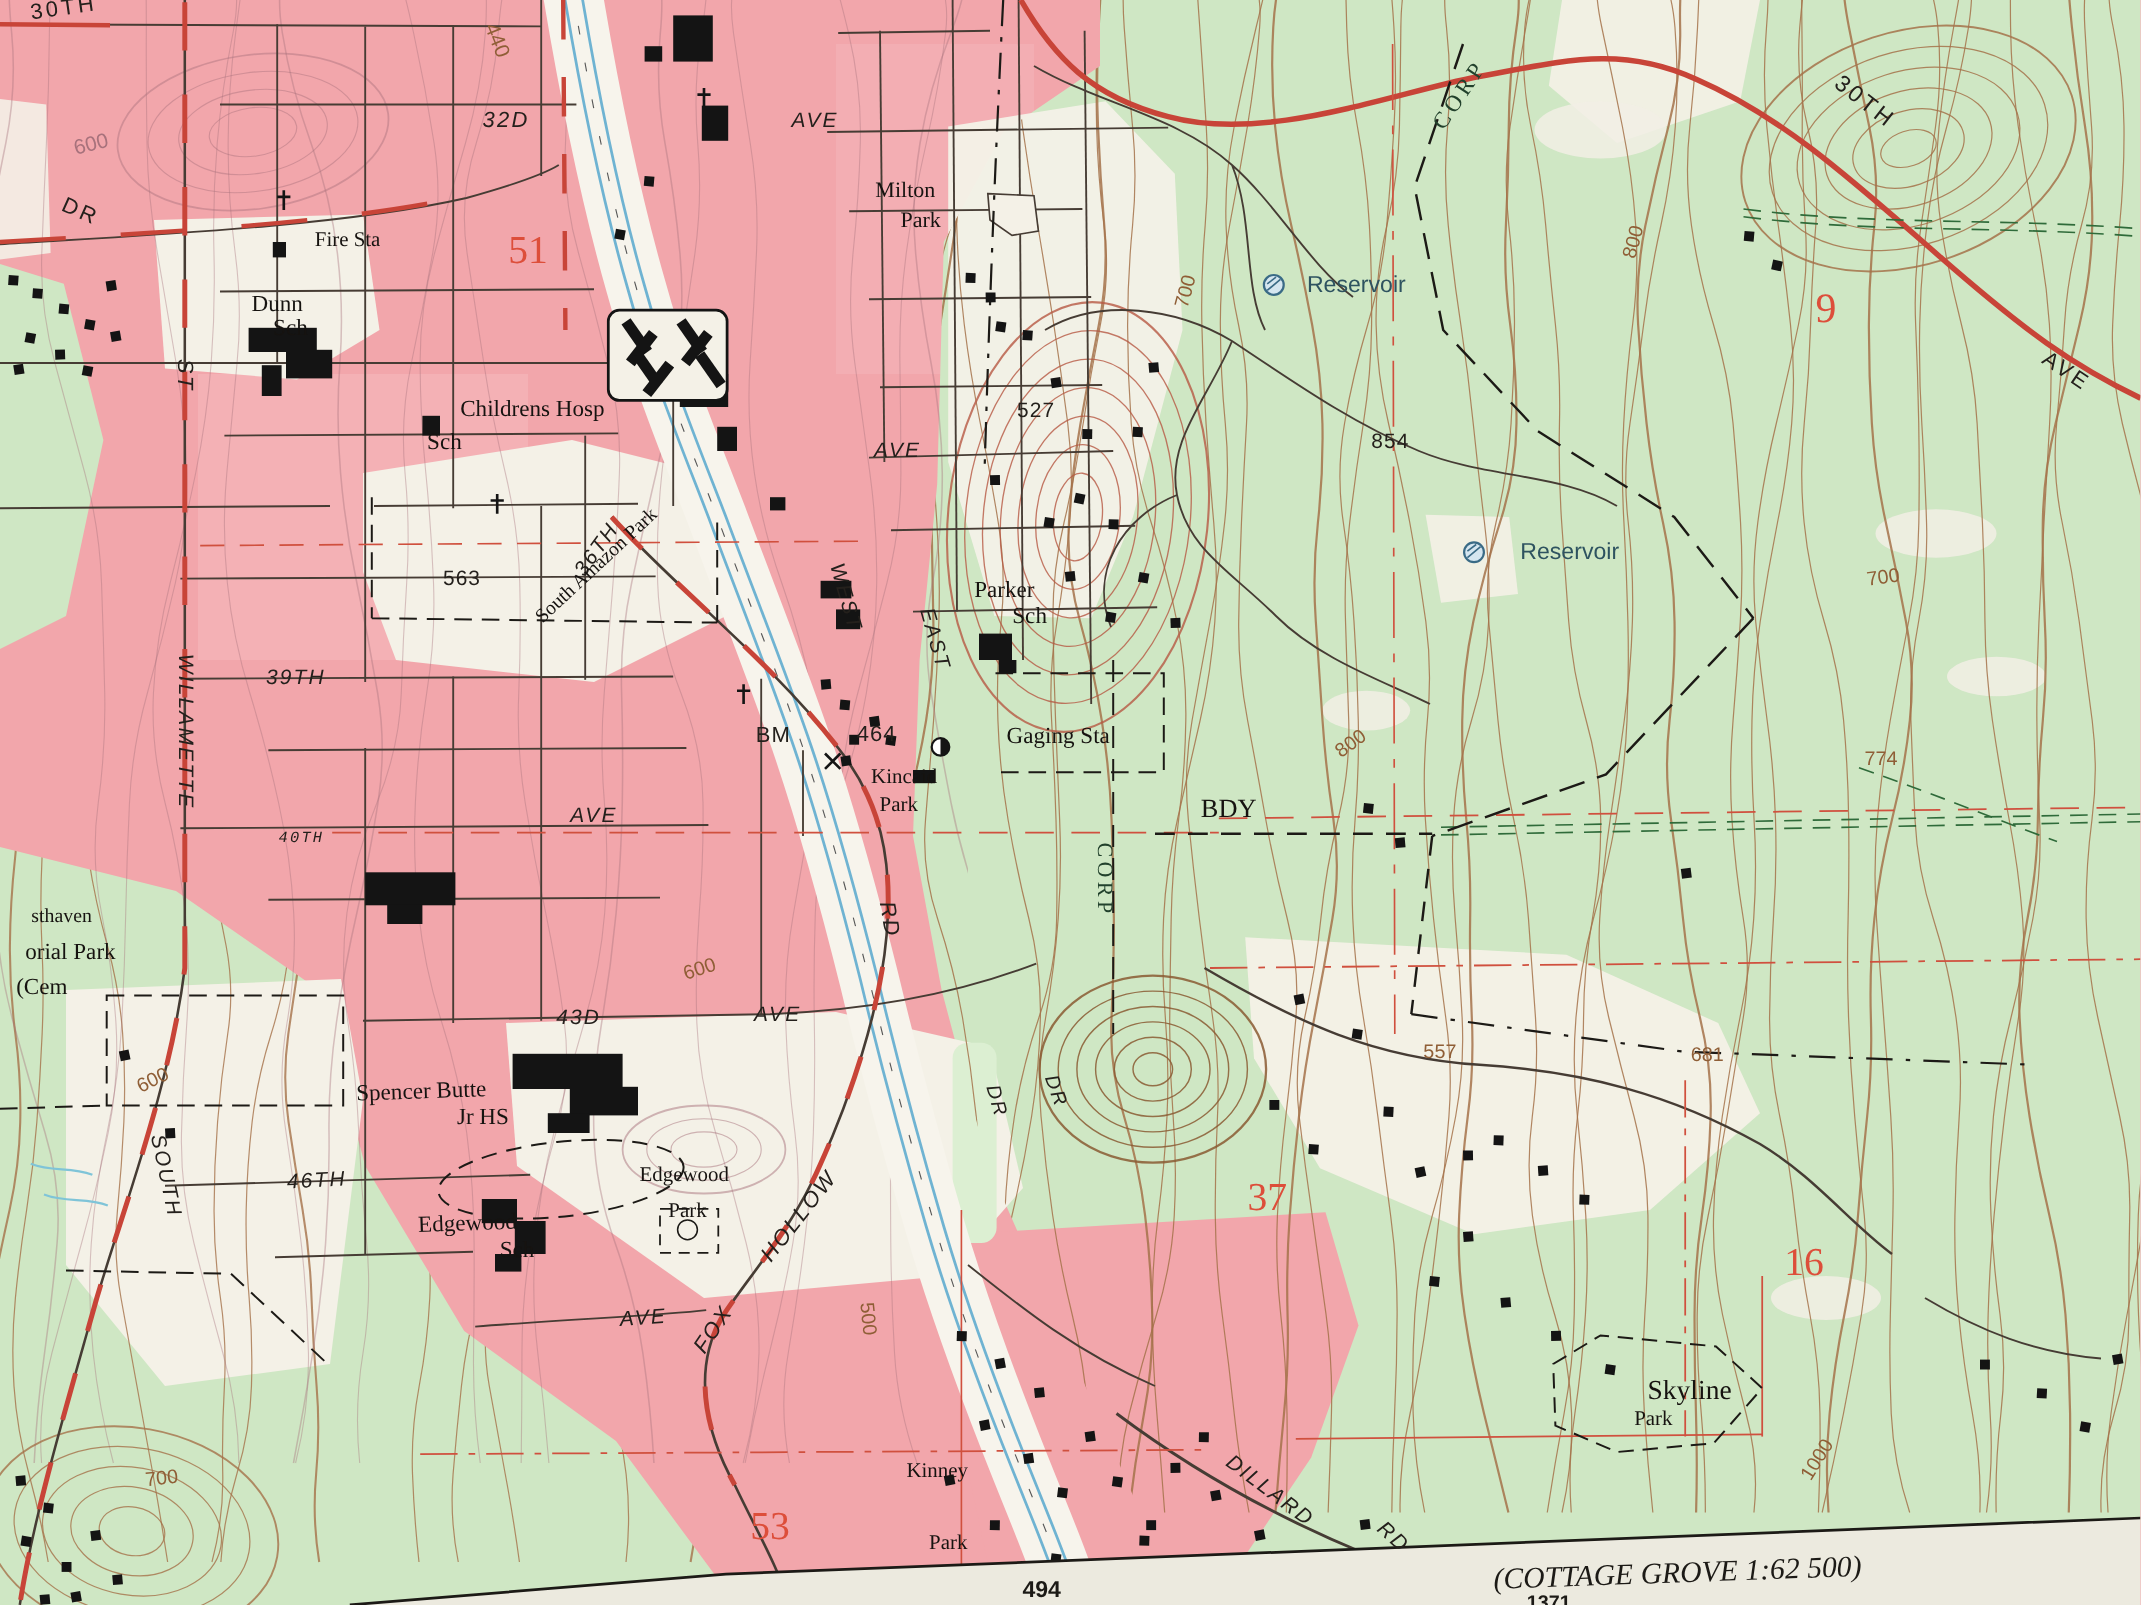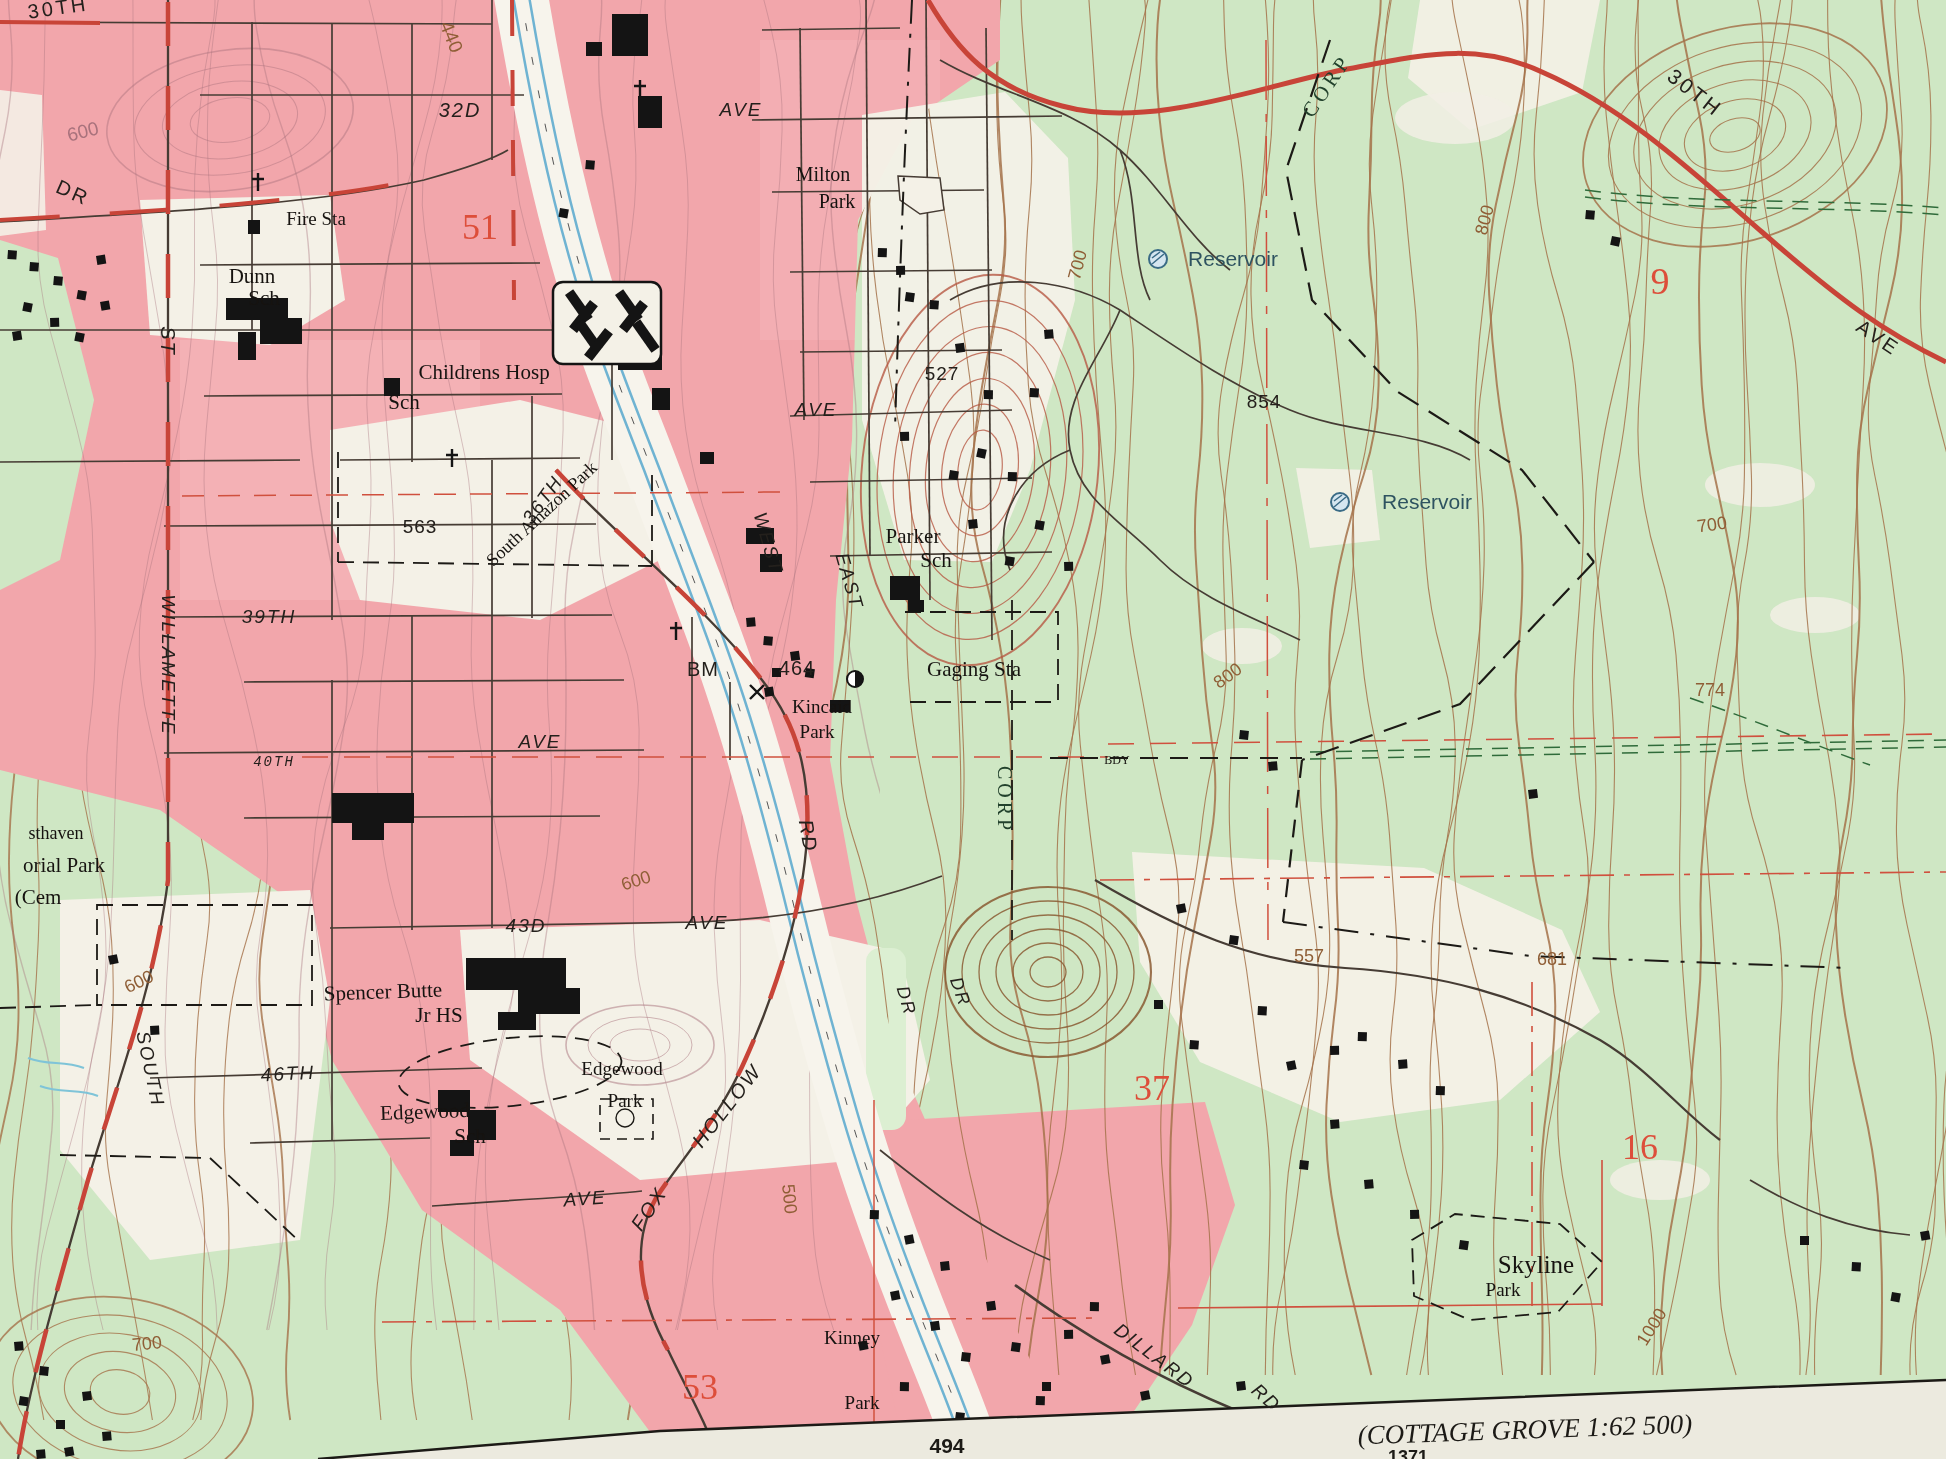--- a/index.html
+++ b/index.html
@@ -444,25 +444,25 @@
       <span class="lbl l-ft" style="left: 542px; top: 514px; font-size: 18px; transform: translate(-50%, -50%) rotate(-43deg);">South Amazon Park</span>
       <span class="lbl l-sti" style="left: 816px; top: 410px; font-size: 19px; transform: translate(-50%, -50%) rotate(0deg);">AVE</span>
       <span class="lbl l-ft" style="left: 913px; top: 536px; font-size: 21px; transform: translate(-50%, -50%) rotate(0deg);">Parker</span>
       <span class="lbl l-ft" style="left: 936px; top: 560px; font-size: 21px; transform: translate(-50%, -50%) rotate(0deg);">Sch</span>
       <span class="lbl l-sti" style="left: 768px; top: 543px; font-size: 19px; transform: translate(-50%, -50%) rotate(74deg);">WEST</span>
       <span class="lbl l-sti" style="left: 849px; top: 581px; font-size: 19px; transform: translate(-50%, -50%) rotate(74deg);">EAST</span>
       <span class="lbl l-sti" style="left: 269px; top: 617px; font-size: 19px; transform: translate(-50%, -50%) rotate(0deg);">39TH</span>
       <span class="lbl l-sti" style="left: 168px; top: 665px; font-size: 19px; transform: translate(-50%, -50%) rotate(90deg);">WILLAMETTE</span>
       <span class="lbl l-sp" style="left: 703px; top: 669px; font-size: 20px; transform: translate(-50%, -50%) rotate(0deg);">BM</span>
       <span class="lbl l-sp" style="left: 797px; top: 668px; font-size: 20px; transform: translate(-50%, -50%) rotate(0deg);">464</span>
-      <span class="lbl l-ft" style="left: 962px; top: 669px; font-size: 21px; transform: translate(-50%, -50%) rotate(0deg); margin-left: 12px;">Gaging Sta</span>
+      <span class="lbl l-ft" style="left: 962px; top: 669px; font-size: 21px; transform: translate(-50%, -50%) rotate(0deg);">Gaging Sta</span>
       <span class="lbl l-ft" style="left: 822px; top: 707px; font-size: 19px; transform: translate(-50%, -50%) rotate(0deg);">Kincaid</span>
       <span class="lbl l-ft" style="left: 817px; top: 732px; font-size: 19px; transform: translate(-50%, -50%) rotate(0deg);">Park</span>
       <span class="lbl l-ct" style="left: 1228px; top: 676px; font-size: 18px; transform: translate(-50%, -50%) rotate(-36deg);">800</span>
-      <span class="lbl l-ft" style="left: 1117px; top: 760px; font-size: 12px; transform: translate(-50%, -50%) rotate(0deg);">BDY</span>
+      <span class="lbl l-ft" style="left: 1117px; top: 736px; font-size: 24px; transform: translate(-50%, -50%) rotate(0deg);">BDY</span>
       <span class="lbl l-ct" style="left: 1710px; top: 690px; font-size: 18px; transform: translate(-50%, -50%) rotate(0deg);">774</span>
       <span class="lbl l-sti" style="left: 274px; top: 762px; font-size: 14px; transform: translate(-50%, -50%) rotate(0deg); font-family: Liberation Mono, monospace;">40TH</span>
       <span class="lbl l-sti" style="left: 540px; top: 742px; font-size: 19px; transform: translate(-50%, -50%) rotate(0deg);">AVE</span>
       <span class="lbl l-sti" style="left: 808px; top: 836px; font-size: 20px; transform: translate(-50%, -50%) rotate(80deg);">RD</span>
       <span class="lbl l-corp" style="left: 1004px; top: 800px; font-size: 20px; transform: translate(-50%, -50%) rotate(90deg);">CORP</span>
       <span class="lbl l-ft" style="left: 56px; top: 833px; font-size: 18px; transform: translate(-50%, -50%) rotate(0deg);">sthaven</span>
       <span class="lbl l-ft" style="left: 64px; top: 865px; font-size: 21px; transform: translate(-50%, -50%) rotate(0deg);">orial Park</span>
       <span class="lbl l-ft" style="left: 38px; top: 897px; font-size: 21px; transform: translate(-50%, -50%) rotate(0deg);">(Cem</span>
       <span class="lbl l-ct" style="left: 636px; top: 881px; font-size: 18px; transform: translate(-50%, -50%) rotate(-18deg);">600</span>
       <span class="lbl l-ct" style="left: 139px; top: 982px; font-size: 18px; transform: translate(-50%, -50%) rotate(-26deg);">600</span>

